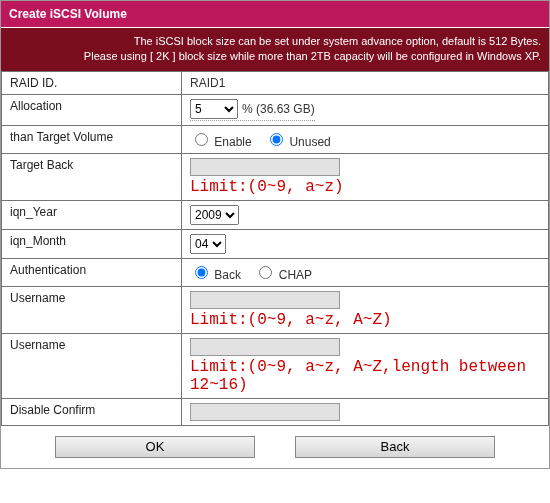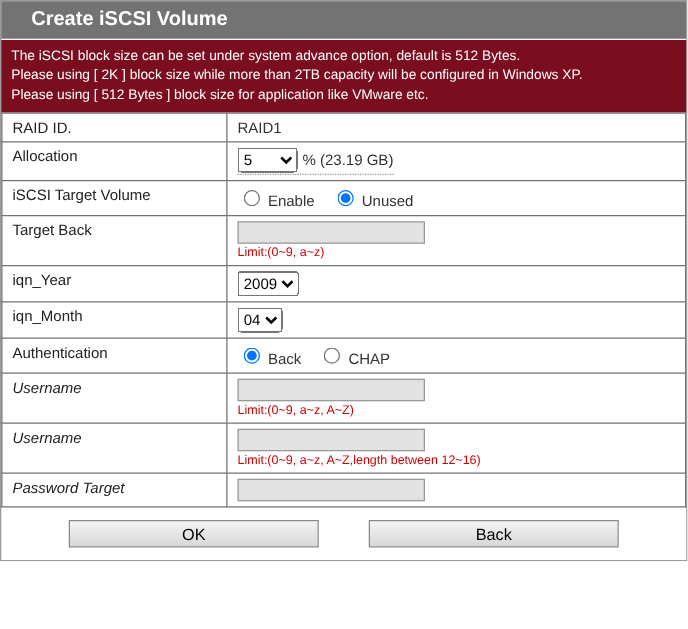--- a/index.html
+++ b/index.html
@@ -5,57 +5,59 @@
   * { box-sizing: border-box; }
   body {
     margin: 0;
     font-family: Arial, sans-serif;
     font-size: 12px;
     color: #333;
     background: #fff;
   }
   .container { width: 550px; border: 1px solid #999; }
   .title-bar {
-    background: #737373;
+    background: #be185d;
     color: #fff;
     font-weight: bold;
-    font-size: 16px;
-    padding: 6px 24px;
+    font-size: 12px;
+    padding: 6px 8px;
   }
   .info-bar {
     background: #7a0d1e;
     color: #fff;
     font-size: 11px;
     padding: 6px 8px;
     line-height: 1.4;
     border-top: 1px solid #fff;
     white-space: nowrap;
     overflow: hidden;
+    text-align: right;
   }
   table.form {
     width: 100%;
     border-collapse: collapse;
   }
   table.form td {
     border: 1px solid #737373;
     padding: 4px 8px;
     vertical-align: top;
     font-size: 12px;
   }
   td.label {
     width: 180px;
     color: #222;
     font-weight: normal;
   }
-  td.sub-label { padding-left: 26px; font-style: italic; }
+  td.sub-label { padding-left: 26px; }
   td.value { color: #333; }
   .hint {
     color: #c00;
-    font-size: 10px;
+    font-size: 16px;
     margin-top: 2px;
+    font-family: Liberation Mono, monospace;
   }
   input[type="text"], input[type="password"] {
     background: #e2e2e2;
     border: 1px solid #999;
     height: 18px;
     padding: 1px 3px;
     font-size: 12px;
   }
   .txt-wide { width: 150px; }
   select {
@@ -83,44 +85,43 @@
   .alloc-select { width:48px; }
 </style>
 </head>
 <body>
 
 <div class="container">
   <div class="title-bar">Create iSCSI Volume</div>
   <div class="info-bar">
     <span>The iSCSI block size can be set under system advance option, default is 512 Bytes.</span><br>
     <span>Please using [ 2K ] block size while more than 2TB capacity will be configured in Windows XP.</span><br>
-    <span>Please using [ 512 Bytes ] block size for application like VMware etc.</span>
   </div>
 
   <table class="form">
     <tbody>
         <tr>
       <td class="label">RAID ID.</td>
       <td class="value">RAID1</td>
     </tr>
     <tr>
       <td class="label">Allocation</td>
       <td class="value">
         <span class="dotted-under">
           <span class="alloc-wrap">
             <select class="alloc-select">
               <option>5</option>
             </select>
-            <span>% (23.19 GB)</span>
+            <span>% (36.63 GB)</span>
           </span>
         </span>
       </td>
     </tr>
     <tr>
-      <td class="label">iSCSI Target Volume</td>
+      <td class="label">than Target Volume</td>
       <td class="value radio-row">
         <label>
           <input type="radio" name="tv" style="">
           <span>Enable</span>
         </label>
         <label>
           <input type="radio" name="tv" checked="" style="">
           <span>Unused</span>
         </label>
       </td>
@@ -169,21 +170,21 @@
       </td>
     </tr>
     <tr>
       <td class="label sub-label">Username</td>
       <td class="value">
         <input type="password" class="txt-wide" value="" style="">
         <div class="hint">Limit:(0~9, a~z, A~Z,length between 12~16)</div>
       </td>
     </tr>
     <tr>
-      <td class="label sub-label">Password Target</td>
+      <td class="label sub-label">Disable Confirm</td>
       <td class="value">
         <input type="password" class="txt-wide" value="" style="">
       </td>
     </tr>
   </tbody>
     </table>
 
   <div class="btn-row">
     <button class="btn">OK</button>
     <button class="btn">Back</button>

